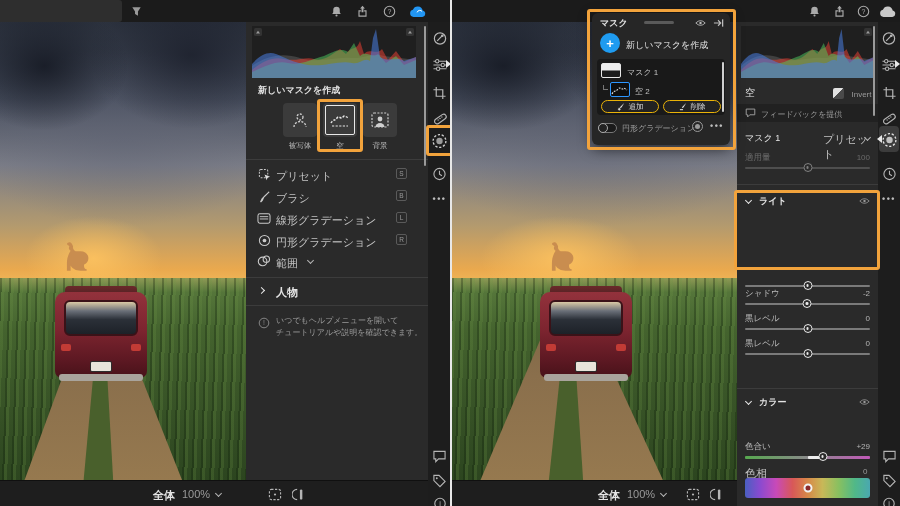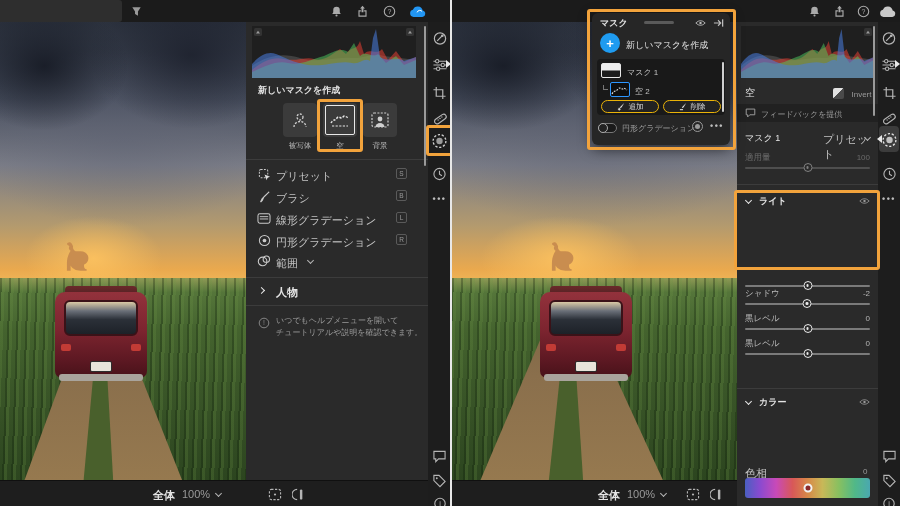--- a/index.html
+++ b/index.html
@@ -488,20 +488,30 @@
       <div class="a hline" style="left:0;top:366px;width:141px;"></div>
 
       <span class="chv chv-d chv-w a" style="left:9px;top:377px;"></span>
       <div class="a t9 bold wht" style="left:22px;top:374px;">カラー</div>
       <svg class="a eyeicn" style="left:122px;top:376px;" width="11" height="8" viewBox="0 0 14 8">
           <path d="M1 4 Q7 -2 13 4 Q7 10 1 4z" fill="none" stroke="#9a9a9a" stroke-width="1"></path>
           <circle cx="7" cy="4" r="1.5" fill="#9a9a9a"></circle>
         </svg>
 
 
+      <div class="srow" style="left:8px;top:419px;">
+        <div class="sl-head">
+            <span class="slabel">色合い</span>
+            <span class="sval">+29</span>
+          </div>
+        <div class="track grad" style="background:linear-gradient(90deg,#57a84f,#8a8a8a 50%,#c159b8);">
+            <div class="fill" style="left:50%;width:12%;top:0;"></div>
+            <div class="knob" style="left:62%;"></div>
+          </div>
+      </div>
 
       <div class="a t85 lbl" style="left:8px;top:444px;">色相</div>
       <div class="a t8 dim" style="left:126px;top:445px;">0</div>
       <div class="a" style="left:8px;top:456px;width:125px;height:20px;border-radius:3px;
            background:linear-gradient(90deg,#4a5fc0 0%,#8a4ad0 12%,#c84ab8 25%,#d85858 38%,#d88848 50%,#c8b858 62%,#88c060 75%,#50b888 88%,#4aa8b0 100%);">
         <div style="position:absolute;left:50%;top:50%;width:9px;height:9px;border:2px solid #f2f2f2;border-radius:50%;background:#8a2a2a;transform:translate(-50%,-50%);"></div>
       </div>
 
       <div class="scrollbar" style="left:136px;top:4px;height:90px;"></div>
     </div>

